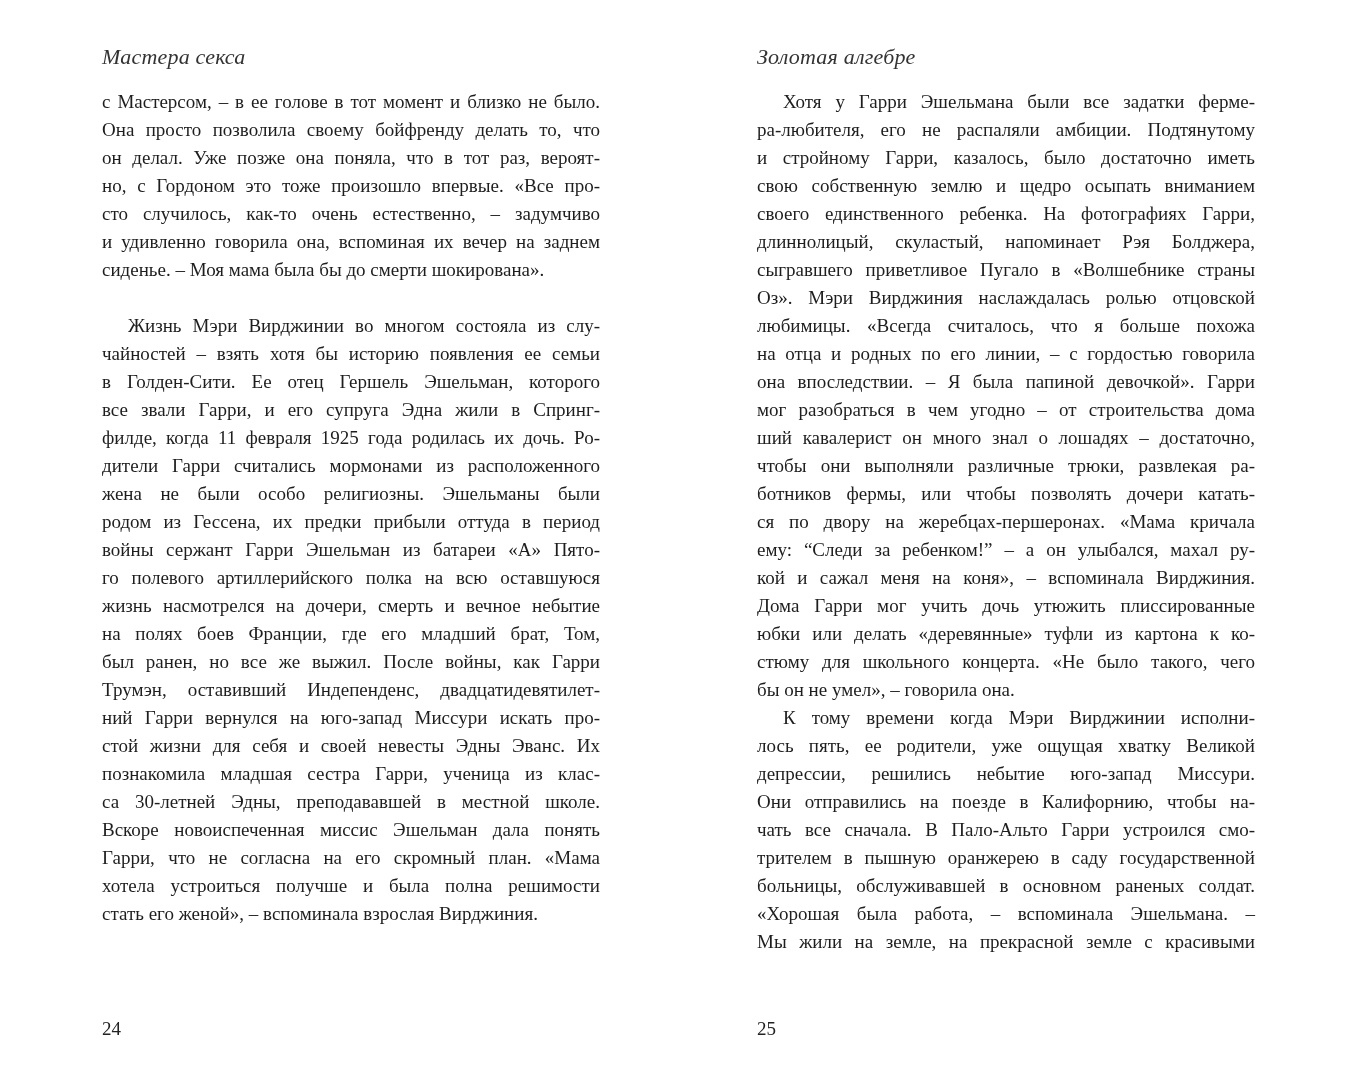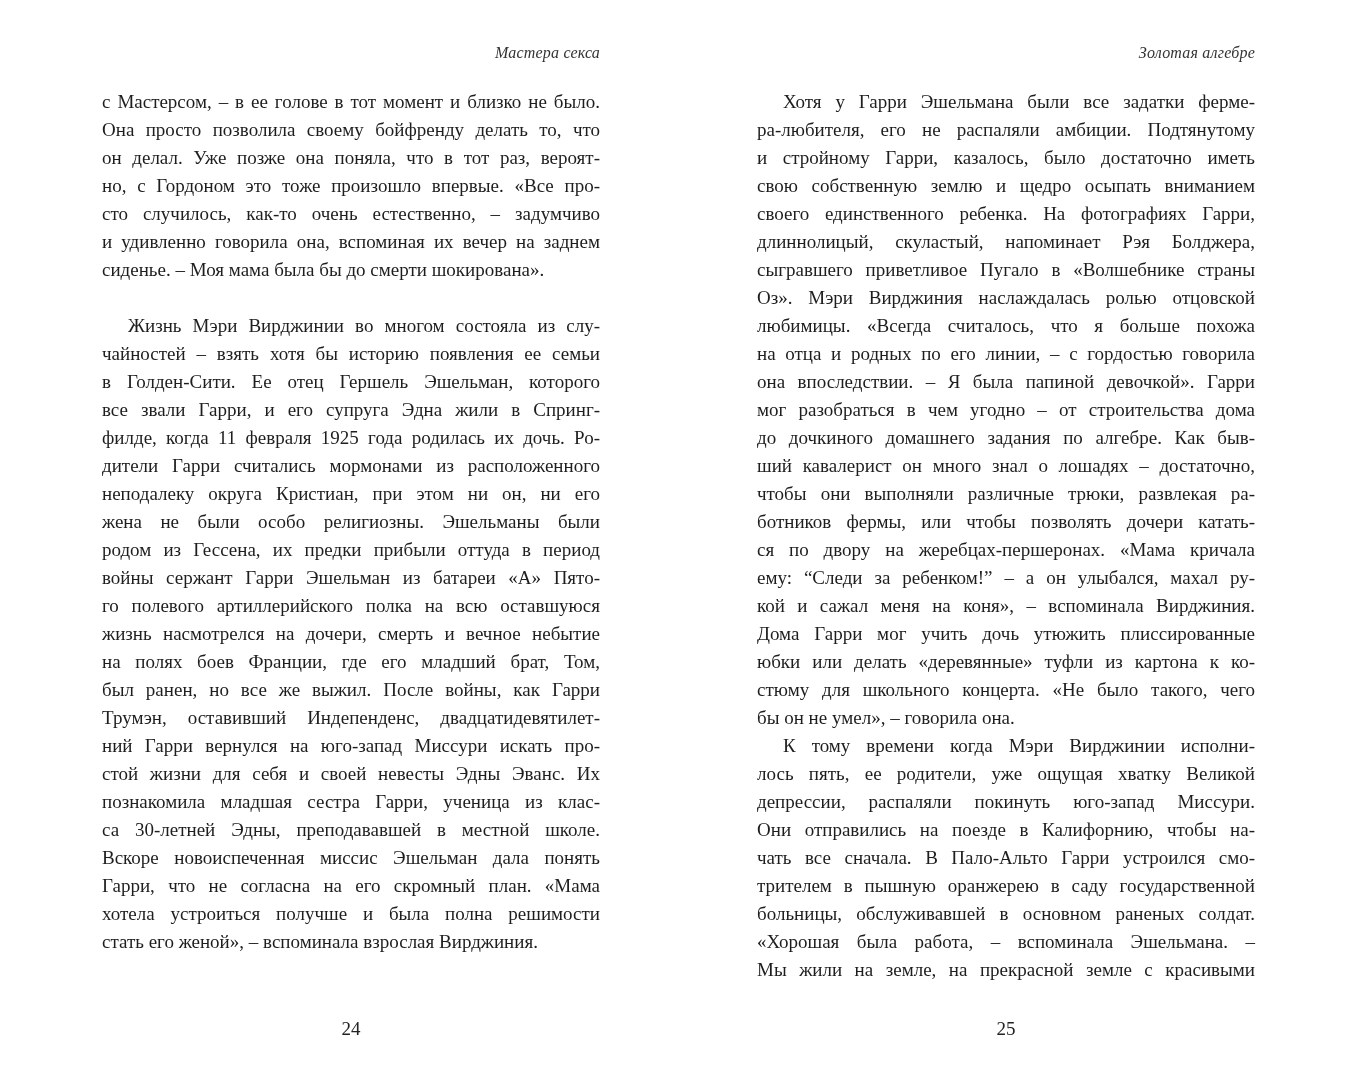--- a/index.html
+++ b/index.html
@@ -1,29 +1,29 @@
 <!DOCTYPE html>
 <html><head>
   <meta charset="utf-8">
   <style>
     html, body { margin: 0; padding: 0; background: #ffffff; }
     body { width: 1348px; height: 1080px; position: relative; overflow: hidden;
            font-family: "Liberation Serif", "DejaVu Serif", serif; color: #1e1e1e; }
     .page { position: absolute; top: 0; height: 1080px; }
     .page.left { left: 102px; width: 498px; }
     .page.right { left: 757px; width: 498px; }
-    .running-head { position: absolute; top: 44px; left: 0; width: 100%; text-align: right;
-                    font-style: italic; font-size: 16px; color: #333; letter-spacing: 0.2px; }
+    .running-head { position: absolute; top: 44px; left: 0; width: 100%; text-align: left;
+                    font-style: italic; font-size: 22px; color: #333; letter-spacing: 0.2px; }
     .body { position: absolute; top: 88px; left: 0; width: 100%; }
     .line { display: block; height: 28px; line-height: 28px; font-size: 19px;
             text-align: justify; text-align-last: justify; white-space: nowrap; overflow: visible; }
     .line.last { text-align-last: left; }
     .line.indent { text-indent: 26px; }
     .gap { display: block; height: 28px; }
-    .folio { position: absolute; top: 1018px; left: 0; width: 100%; text-align: center;
+    .folio { position: absolute; top: 1018px; left: 0; width: 100%; 
              font-size: 19px; color: #222; }
   </style>
 </head>
 <body>
 
 <div class="page left">
   <div class="running-head">Мастера секса</div>
   <div class="body">
       <div>
         <span class="line">с Мастерсом, – в ее голове в тот момент и близко не было.</span>
@@ -35,21 +35,20 @@
         <span class="line last">сиденье. – Моя мама была бы до смерти шокирована».</span>
       </div>
       <span class="gap"></span>
       <div>
         <span class="line indent">Жизнь Мэри Вирджинии во многом состояла из слу-</span>
         <span class="line">чайностей – взять хотя бы историю появления ее семьи</span>
         <span class="line">в Голден-Сити. Ее отец Гершель Эшельман, которого</span>
         <span class="line">все звали Гарри, и его супруга Эдна жили в Спринг-</span>
         <span class="line">филде, когда 11 февраля 1925 года родилась их дочь. Ро-</span>
         <span class="line">дители Гарри считались мормонами из расположенного</span>
-        <span class="line">неподалеку округа Кристиан, при этом ни он, ни его</span>
         <span class="line">жена не были особо религиозны. Эшельманы были</span>
         <span class="line">родом из Гессена, их предки прибыли оттуда в период</span>
         <span class="line">войны сержант Гарри Эшельман из батареи «А» Пято-</span>
         <span class="line">го полевого артиллерийского полка на всю оставшуюся</span>
         <span class="line">жизнь насмотрелся на дочери, смерть и вечное небытие</span>
         <span class="line">на полях боев Франции, где его младший брат, Том,</span>
         <span class="line">был ранен, но все же выжил. После войны, как Гарри</span>
         <span class="line">Трумэн, оставивший Индепенденс, двадцатидевятилет-</span>
         <span class="line">ний Гарри вернулся на юго-запад Миссури искать про-</span>
         <span class="line">стой жизни для себя и своей невесты Эдны Эванс. Их</span>
@@ -73,36 +72,35 @@
         <span class="line">и стройному Гарри, казалось, было достаточно иметь</span>
         <span class="line">свою собственную землю и щедро осыпать вниманием</span>
         <span class="line">своего единственного ребенка. На фотографиях Гарри,</span>
         <span class="line">длиннолицый, скуластый, напоминает Рэя Болджера,</span>
         <span class="line">сыгравшего приветливое Пугало в «Волшебнике страны</span>
         <span class="line">Оз». Мэри Вирджиния наслаждалась ролью отцовской</span>
         <span class="line">любимицы. «Всегда считалось, что я больше похожа</span>
         <span class="line">на отца и родных по его линии, – с гордостью говорила</span>
         <span class="line">она впоследствии. – Я была папиной девочкой». Гарри</span>
         <span class="line">мог разобраться в чем угодно – от строительства дома</span>
-        <span class="line">до дочкиного домашнего задания по алгебре. Как быв-</span>
         <span class="line">ший кавалерист он много знал о лошадях – достаточно,</span>
         <span class="line">чтобы они выполняли различные трюки, развлекая ра-</span>
         <span class="line">ботников фермы, или чтобы позволять дочери катать-</span>
         <span class="line">ся по двору на жеребцах-першеронах. «Мама кричала</span>
         <span class="line">ему: “Следи за ребенком!” – а он улыбался, махал ру-</span>
         <span class="line">кой и сажал меня на коня», – вспоминала Вирджиния.</span>
         <span class="line">Дома Гарри мог учить дочь утюжить плиссированные</span>
         <span class="line">юбки или делать «деревянные» туфли из картона к ко-</span>
         <span class="line">стюму для школьного концерта. «Не было такого, чего</span>
         <span class="line last">бы он не умел», – говорила она.</span>
       </div>
       <div>
         <span class="line indent">К тому времени когда Мэри Вирджинии исполни-</span>
         <span class="line">лось пять, ее родители, уже ощущая хватку Великой</span>
-        <span class="line">депрессии, распаляли покинуть юго-запад Миссури.</span>
+        <span class="line">депрессии, решились небытие юго-запад Миссури.</span>
         <span class="line">Они отправились на поезде в Калифорнию, чтобы на-</span>
         <span class="line">чать все сначала. В Пало-Альто Гарри устроился смо-</span>
         <span class="line">трителем в пышную оранжерею в саду государственной</span>
         <span class="line">больницы, обслуживавшей в основном раненых солдат.</span>
         <span class="line">«Хорошая была работа, – вспоминала Эшельмана. –</span>
         <span class="line">Мы жили на земле, на прекрасной земле с красивыми</span>
       </div>
     </div>
   <div class="folio">25</div>
 </div>

